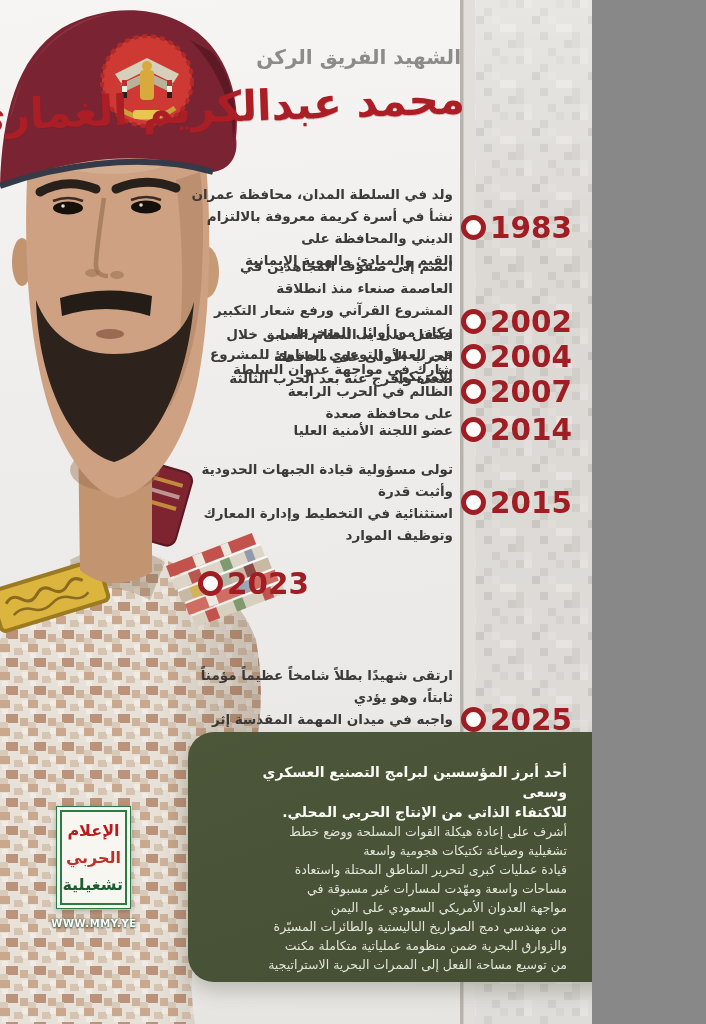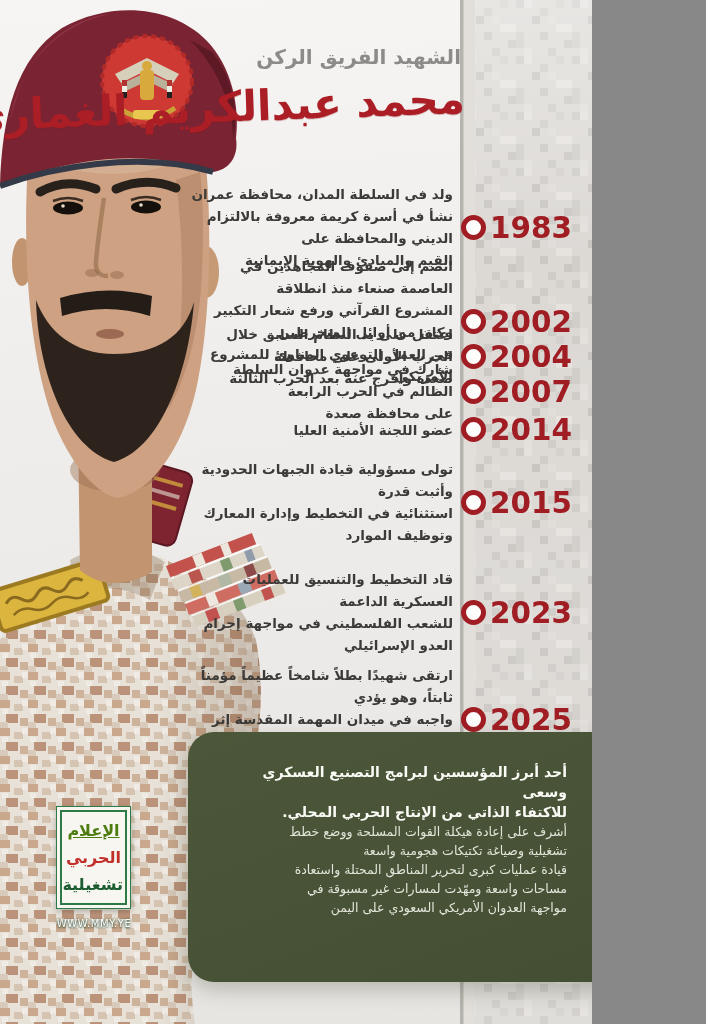--- a/index.html
+++ b/index.html
@@ -62,26 +62,26 @@
   }
   .ach-tab-inner span{font-size:20px;line-height:27px;font-weight:bold;color:#f6f7f2;white-space:nowrap;}
   
   .logo{
     position:absolute;left:56px;top:806px;width:75px;z-index:6;
     background:#f7f6f1;border:1.5px solid #2c7b46;padding:3px;box-sizing:border-box;
     box-shadow:0 2px 6px rgba(0,0,0,.25);
   }
   .logo-inner{border:2px solid #2c7b46;padding:5px 2px;text-align:center;direction:rtl;}
   .logo-inner div{font-size:16px;line-height:27px;font-weight:bold;font-family:"DejaVu Sans","Liberation Serif",serif;}
-  .logo-l1{color:#4d7c0f;text-decoration:underline;}
+  .logo-l1{color:#b91c1c;}
   .logo-l2{color:#c22f28;}
   .logo-l3{color:#1c5e31;}
   .site{
     position:absolute;left:50px;top:918px;width:88px;z-index:6;text-align:center;
-    font-size:10px;font-weight:normal;letter-spacing:.6px;color:#fff;
+    font-size:10px;font-weight:bold;letter-spacing:.6px;color:#fff;
     text-shadow:0 1px 2px rgba(15,55,30,.85),0 0 3px rgba(15,55,30,.6);
   }
 </style>
 </head>
 <body>
 
 <div class="poster">
 
   <svg class="camo-strip" viewBox="0 0 132 1024" preserveAspectRatio="none">
     <defs>
@@ -273,42 +273,43 @@
     <span class="t-dot"></span>
     <span class="t-year">2014</span>
   </div>
   <div class="t-entry" style="top:458px">
     <div class="t-text">تولى مسؤولية قيادة الجبهات الحدودية وأثبت قدرة
 استثنائية في التخطيط وإدارة المعارك وتوظيف الموارد</div>
     <span class="t-dot"></span>
     <span class="t-year">2015</span>
   </div>
   <div class="t-entry" style="top:568px">
-    <div class="t-text">قاد التخطيط والتنسيق للعمليات العسكرية الداعمة
-للشعب الفلسطيني في مواجهة إجرام العدو الإسرائيلي</div>
     <span class="t-dot"></span>
     <span class="t-year">2023</span>
   </div>
   <div class="t-entry" style="top:664px">
     <div class="t-text">ارتقى شهيدًا بطلاً شامخاً عظيماً مؤمناً ثابتاً، وهو يؤدي
 واجبه في ميدان المهمة المقدسة إثر غارة للعدوان
 الإسرائيلي على اليمن</div>
     <span class="t-dot"></span>
     <span class="t-year">2025</span>
   </div>
 
   <div class="ach">
     <div class="ach-body">
       <div class="ach-head">أحد أبرز المؤسسين لبرامج التصنيع العسكري وسعى
 للاكتفاء الذاتي من الإنتاج الحربي المحلي.</div>
       <div class="ach-item">أشرف على إعادة هيكلة القوات المسلحة ووضع خطط
 تشغيلية وصياغة تكتيكات هجومية واسعة</div>
       <div class="ach-item">قيادة عمليات كبرى لتحرير المناطق المحتلة واستعادة
 مساحات واسعة ومهّدت لمسارات غير مسبوقة في
 مواجهة العدوان الأمريكي السعودي على اليمن</div>
+      <div class="ach-item">من مهندسي دمج الصواريخ الباليستية والطائرات المسيّرة
+والزوارق البحرية ضمن منظومة عملياتية متكاملة مكنت
+من توسيع مساحة الفعل إلى الممرات البحرية الاستراتيجية</div>
     </div>
     <div class="ach-tab">
       <div class="ach-tab-inner">
         <span>أبرز الإنجازات</span>
         <span>العسكرية</span>
       </div>
     </div>
   </div>
 
   <div class="logo">

